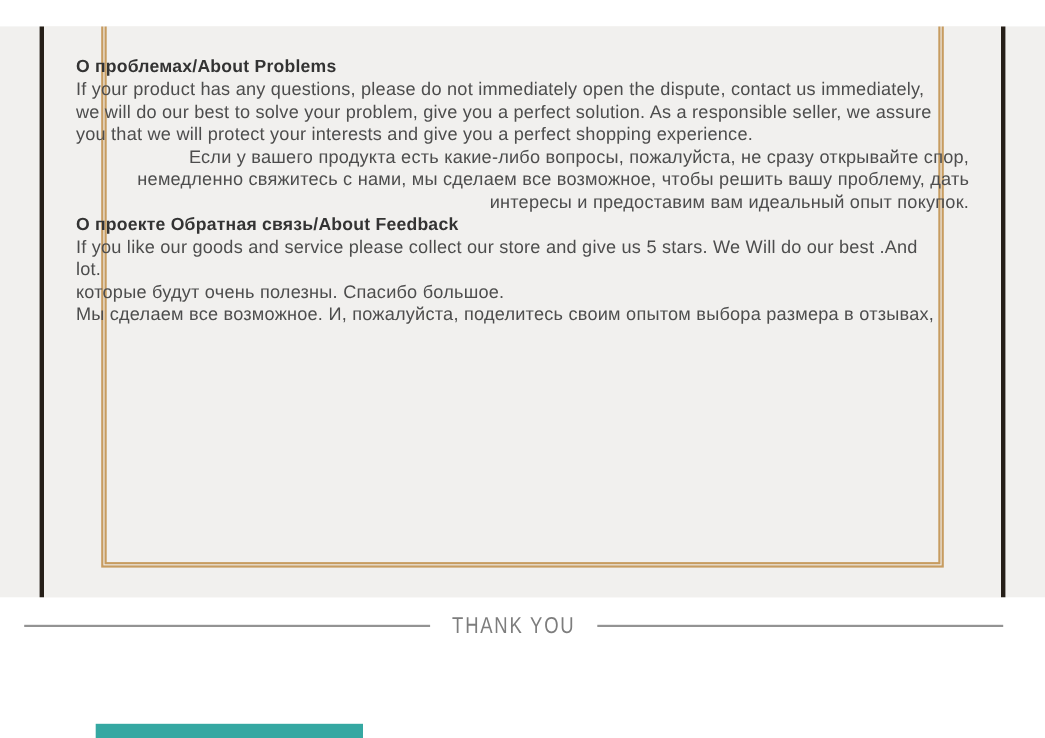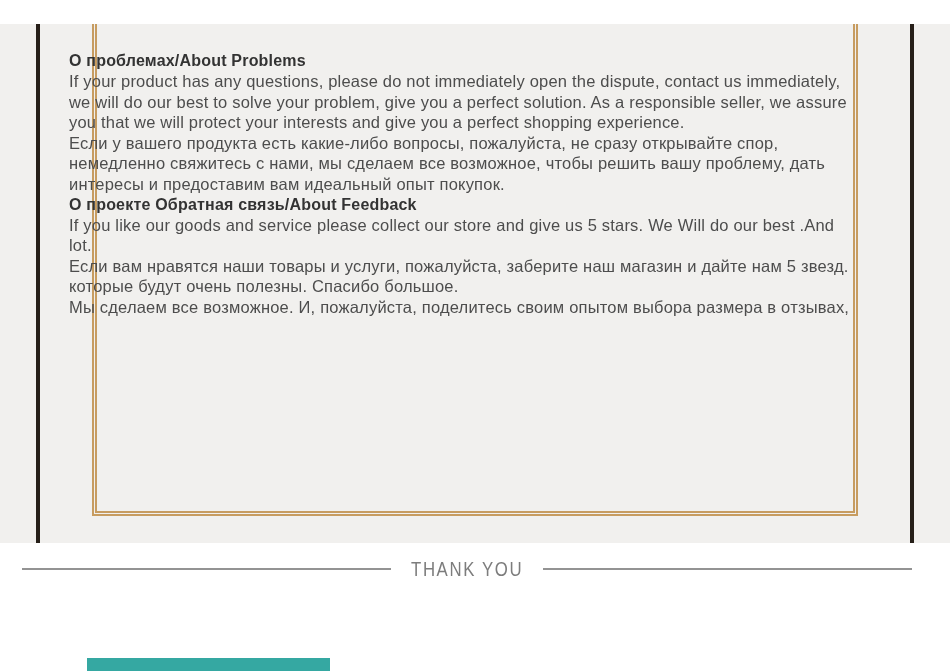--- a/index.html
+++ b/index.html
@@ -26,21 +26,21 @@
     position:absolute; left:69px; right:69px; top:27px;
     color:#4d4d4d; font-size:16.5px; letter-spacing:0.2px;
   }
   .content h2 {
     margin:0; font-size:16px; line-height:20px; font-weight:bold;
     color:#333333; letter-spacing:0.2px;
   }
   .content .para { margin:0; }
   .para .ln { line-height:20.6px; white-space:nowrap; }
   .m-tight { margin-top:1px; }
-  .m-para  { margin-top:20px; }
+  .m-para  { margin-top:20px;text-align:right; }
   .m-sect  { margin-top:50px; }
   .m-para2 { margin-top:18px; }
   
   .thankyou {
     position:absolute; left:22px; right:38px; top:556px; height:26px;
     display:flex; align-items:center;
   }
   .thankyou .rule { flex:1; height:2px; background:#939393; }
   .thankyou .label {
     display:inline-block; padding:0 6px;
@@ -83,21 +83,20 @@
 
       <section>
         <h2 class="m-sect">О проекте Обратная связь/About Feedback</h2>
 
         <div class="para m-tight">
           <div class="ln">If you like our goods and service please collect our store and give us 5 stars. We Will do our best .And</div>
           <div class="ln">lot.</div>
         </div>
 
         <div class="para m-para2">
-          <div class="ln">Если вам нравятся наши товары и услуги, пожалуйста, заберите наш магазин и дайте нам 5 звезд.</div>
           <div class="ln">которые будут очень полезны. Спасибо большое.</div>
           <div class="ln">Мы сделаем все возможное. И, пожалуйста, поделитесь своим опытом выбора размера в отзывах,</div>
         </div>
       </section>
 
     </div>
   </div>
 
   <div class="thankyou">
     <span class="rule"></span>

